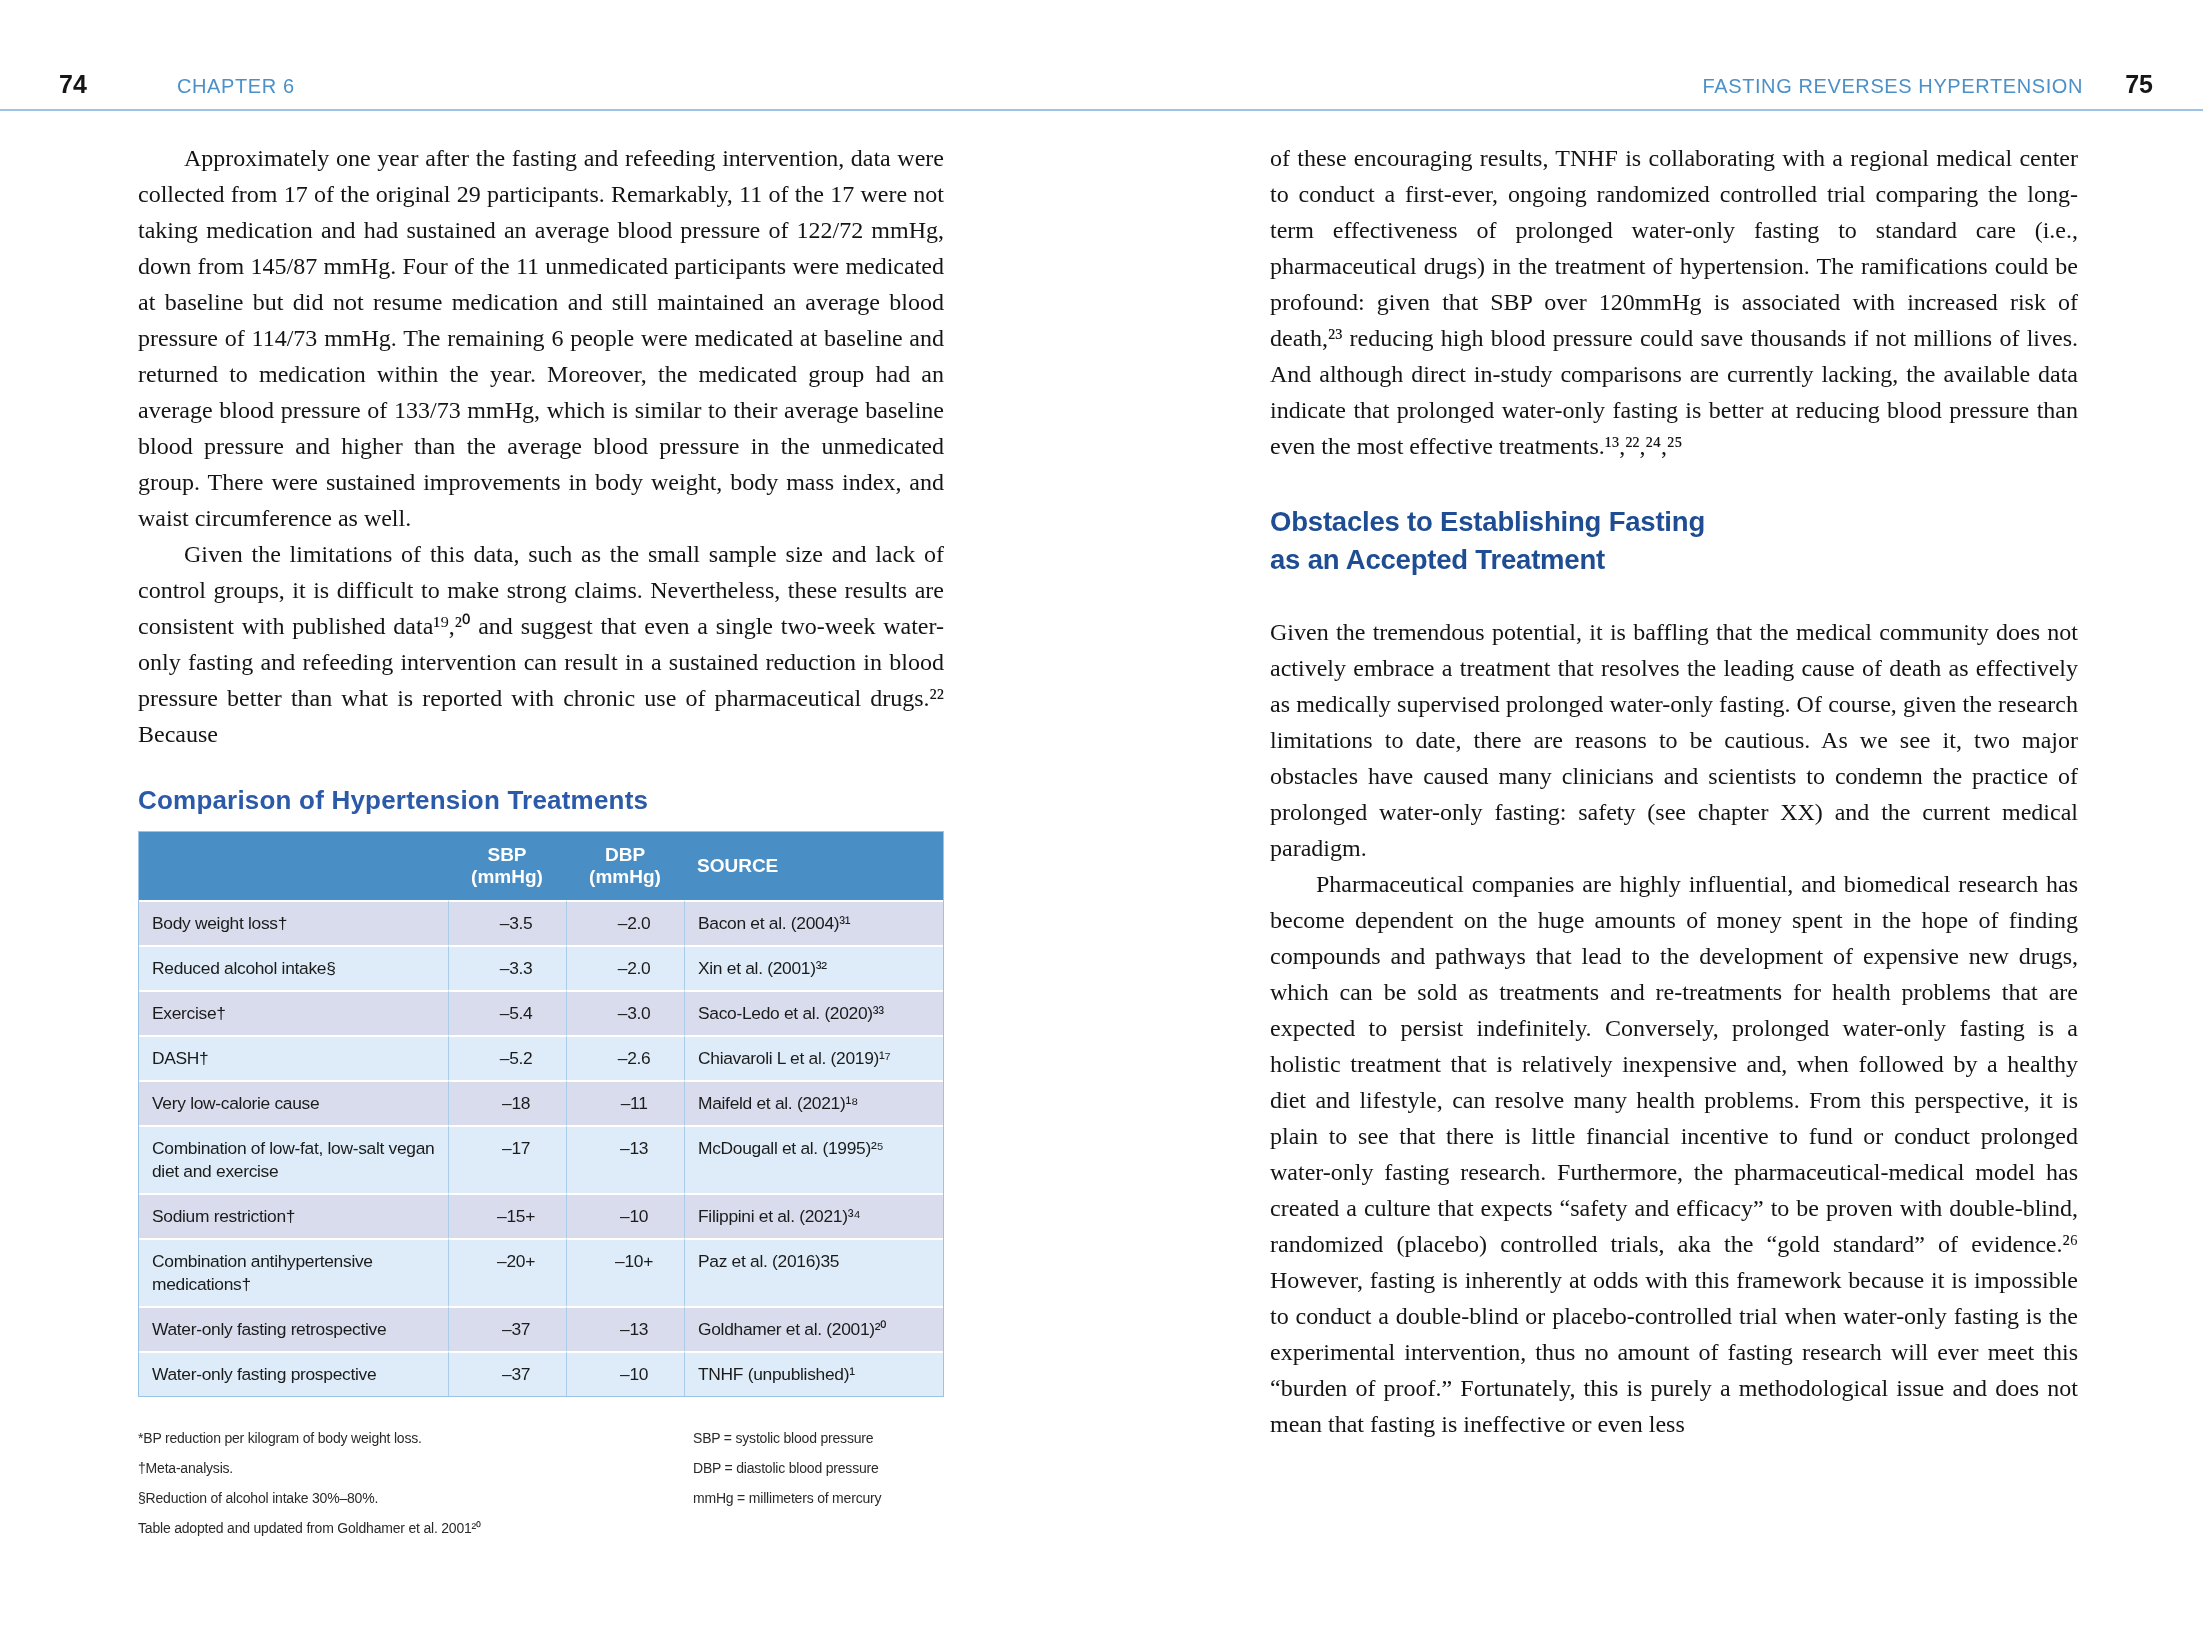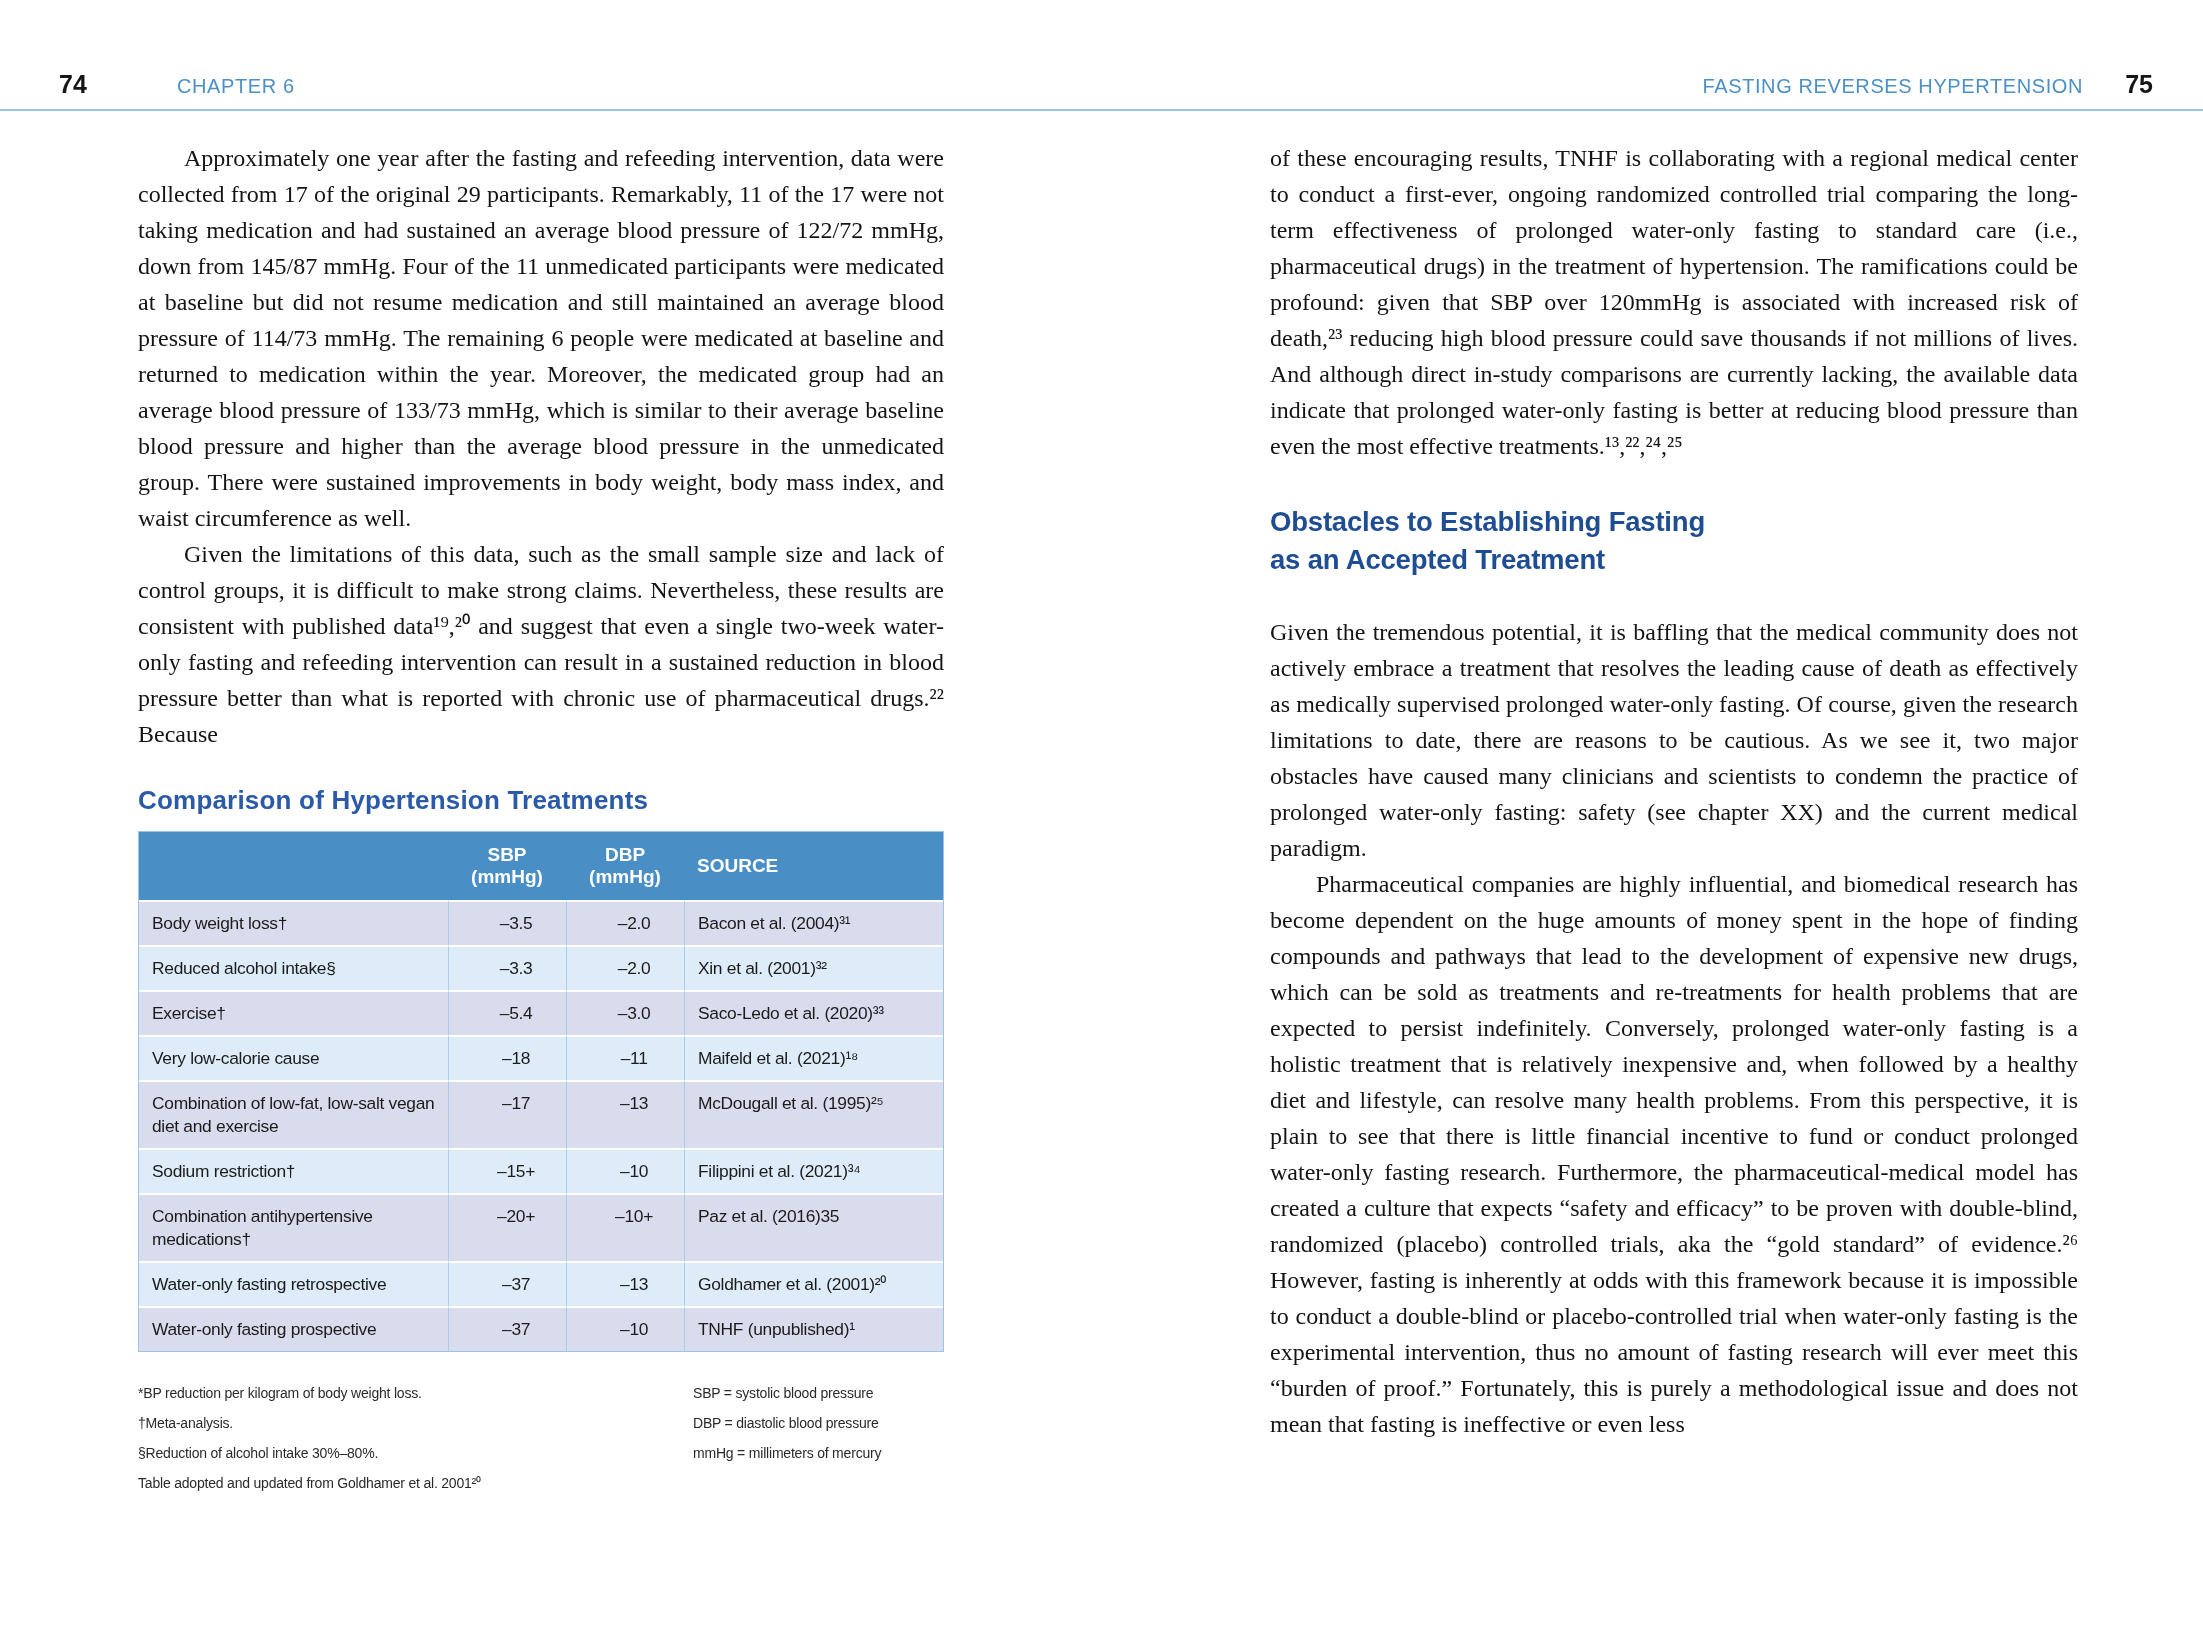--- a/index.html
+++ b/index.html
@@ -104,20 +104,26 @@
           <td class="num">–2.0</td>
           <td>Xin et al. (2001)³²</td>
         </tr>
         <tr>
           <td>Exercise†</td>
           <td class="num">–5.4</td>
           <td class="num">–3.0</td>
           <td>Saco-Ledo et al. (2020)³³</td>
         </tr>
         <tr>
+          <td>DASH†</td>
+          <td class="num">–5.2</td>
+          <td class="num">–2.6</td>
+          <td>Chiavaroli L et al. (2019)¹⁷</td>
+        </tr>
+        <tr>
           <td>Very low-calorie cause</td>
           <td class="num">–18</td>
           <td class="num">–11</td>
           <td>Maifeld et al. (2021)¹⁸</td>
         </tr>
         <tr>
           <td>Combination of low-fat, low-salt vegan diet and exercise</td>
           <td class="num">–17</td>
           <td class="num">–13</td>
           <td>McDougall et al. (1995)²⁵</td>

